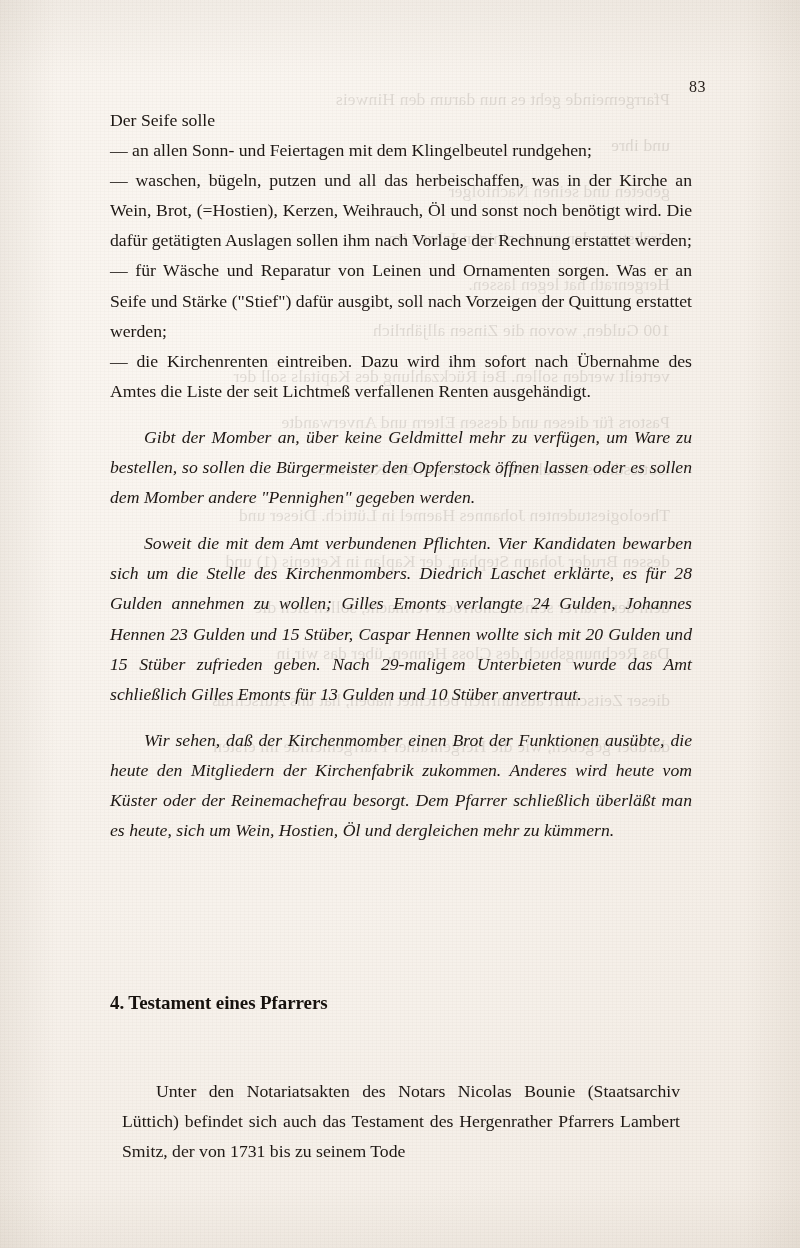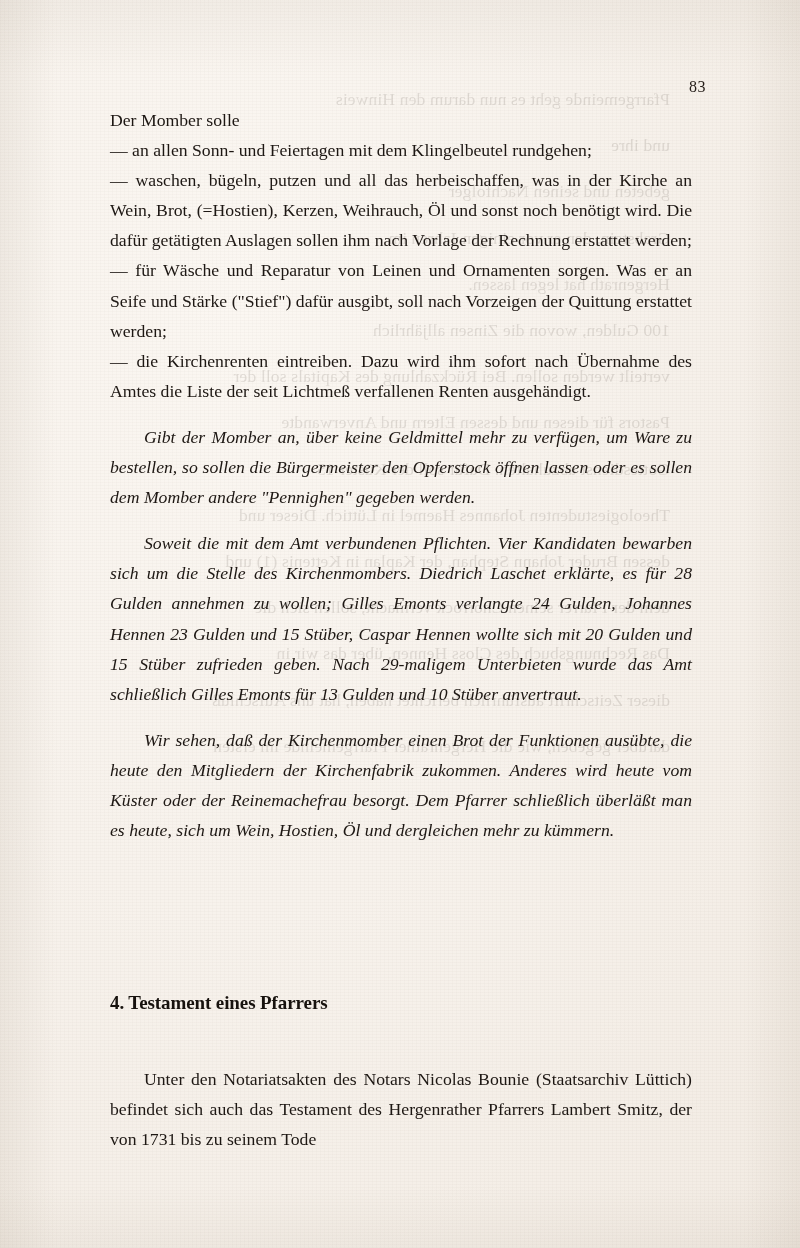--- a/index.html
+++ b/index.html
@@ -122,21 +122,21 @@
   .closing {
     position: absolute;
     left: 110px;
     top: 1064px;
     width: 582px;
     font-size: 17.7px;
     line-height: 30.1px;
     color: #1d1713;
     text-align: justify;
   }
-  .closing p { margin: 0; text-indent: 34px; }
+  .closing p { margin: 12px; text-indent: 34px; }
 </style>
 </head>
 <body>
 
 <div id="page">
 
   <div id="bleed" aria-hidden="true">
     <p>Pfarrgemeinde geht es nun darum den Hinweis</p>
     <p>und ihre</p>
     <p>gebeten und seinen Nachfolger</p>
@@ -152,21 +152,21 @@
     <p>Das Rechnungsbuch des Closs Hennen, über das wir in</p>
     <p>dieser Zeitschrift ausführlich berichtet haben, hat uns Aufschluß</p>
     <p>darüber gegeben, wie die Hergenrather Pfarrgemeinde im ersten</p>
   </div>
 
   <div id="content">
 
     <div class="folio">83</div>
 
     <div class="textblock">
-      <p class="flush">Der Momber solle</p>
+      <p class="flush">Der Seife solle</p>
       <p class="flush">— an allen Sonn- und Feiertagen mit dem Klingelbeutel rundgehen;</p>
       <p class="flush">— waschen, bügeln, putzen und all das herbeischaffen, was in der Kirche an Wein, Brot, (=Hostien), Kerzen, Weihrauch, Öl und sonst noch benötigt wird. Die dafür getätigten Auslagen sollen ihm nach Vorlage der Rechnung erstattet werden;</p>
       <p class="flush">— für Wäsche und Reparatur von Leinen und Ornamenten sorgen. Was er an Seife und Stärke ("Stief") dafür ausgibt, soll nach Vorzeigen der Quittung erstattet werden;</p>
       <p class="flush">— die Kirchenrenten eintreiben. Dazu wird ihm sofort nach Übernahme des Amtes die Liste der seit Lichtmeß verfallenen Renten ausgehändigt.</p>
       <p class="indent">Gibt der Momber an, über keine Geldmittel mehr zu verfügen, um Ware zu bestellen, so sollen die Bürgermeister den Opferstock öffnen lassen oder es sollen dem Momber andere "Pennighen" gegeben werden.</p>
       <p class="indent">Soweit die mit dem Amt verbundenen Pflichten. Vier Kandidaten bewarben sich um die Stelle des Kirchenmombers. Diedrich Laschet erklärte, es für 28 Gulden annehmen zu wollen; Gilles Emonts verlangte 24 Gulden, Johannes Hennen 23 Gulden und 15 Stüber, Caspar Hennen wollte sich mit 20 Gulden und 15 Stüber zufrieden geben. Nach 29-maligem Unterbieten wurde das Amt schließlich Gilles Emonts für 13 Gulden und 10 Stüber anvertraut.</p>
       <p class="indent">Wir sehen, daß der Kirchenmomber einen Brot der Funktionen ausübte, die heute den Mitgliedern der Kirchenfabrik zukommen. Anderes wird heute vom Küster oder der Reinemachefrau besorgt. Dem Pfarrer schließlich überläßt man es heute, sich um Wein, Hostien, Öl und dergleichen mehr zu kümmern.</p>
     </div>
 
     <div class="section-heading">4. Testament eines Pfarrers</div>

